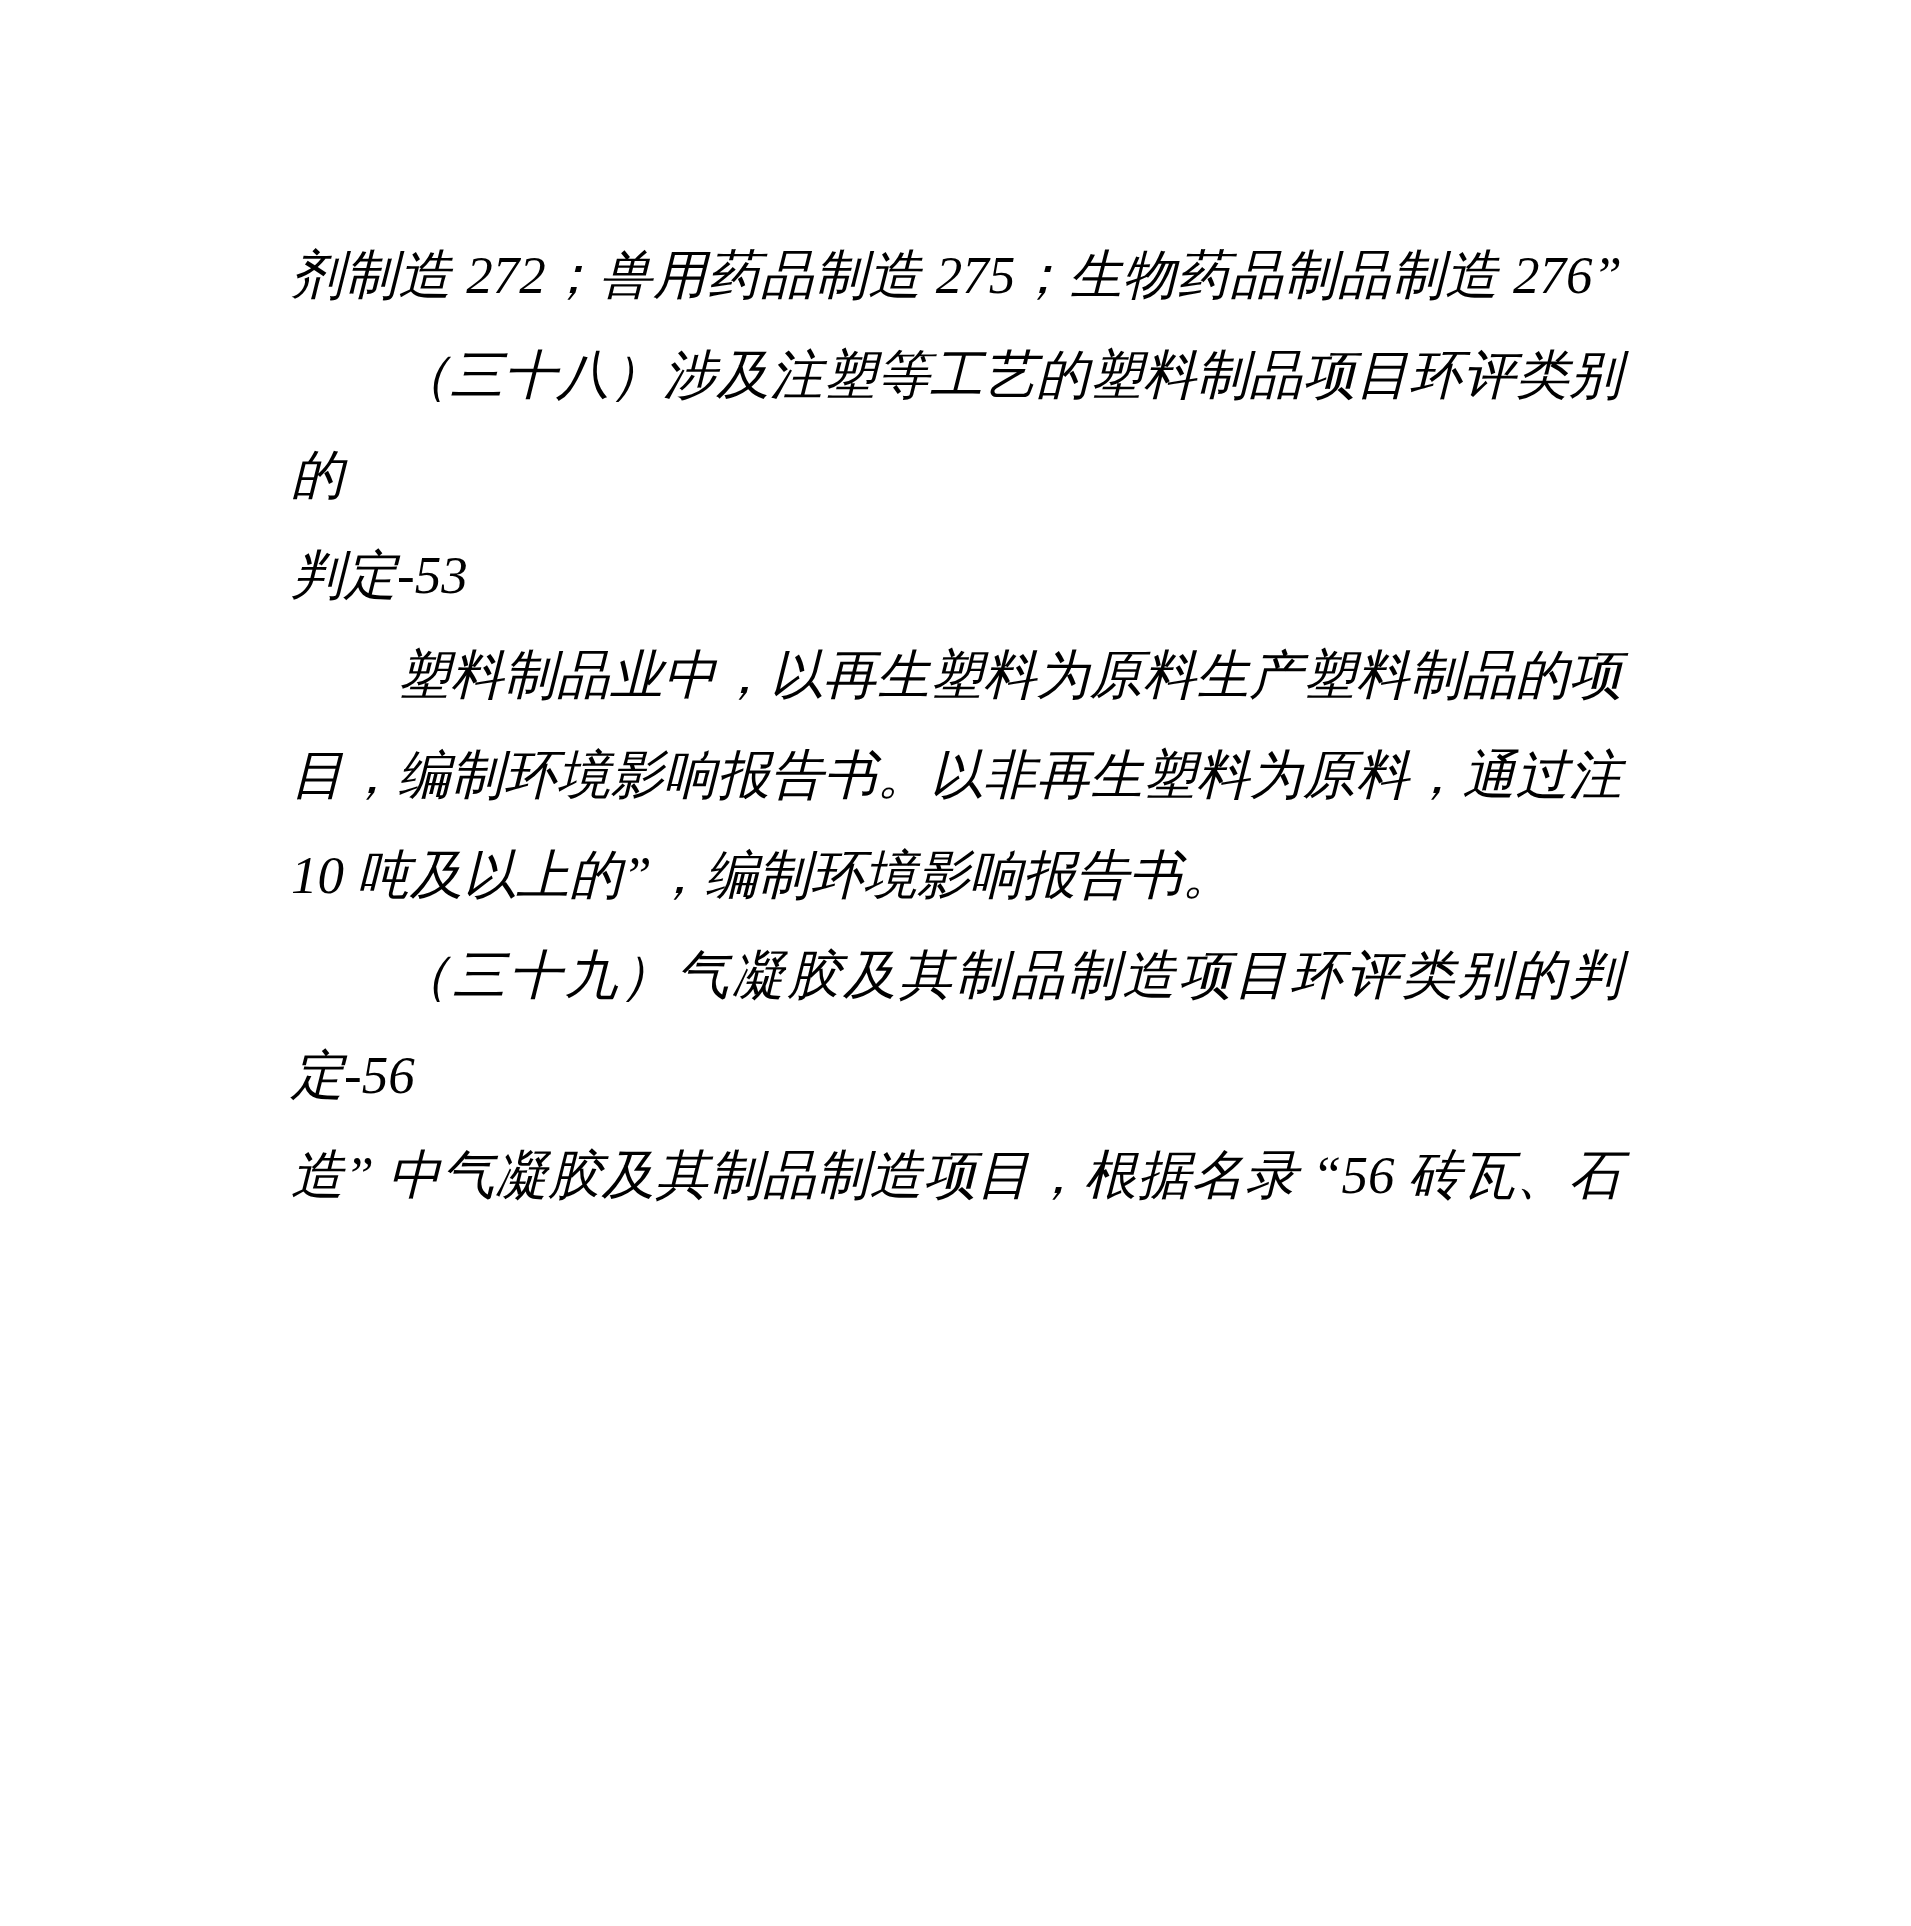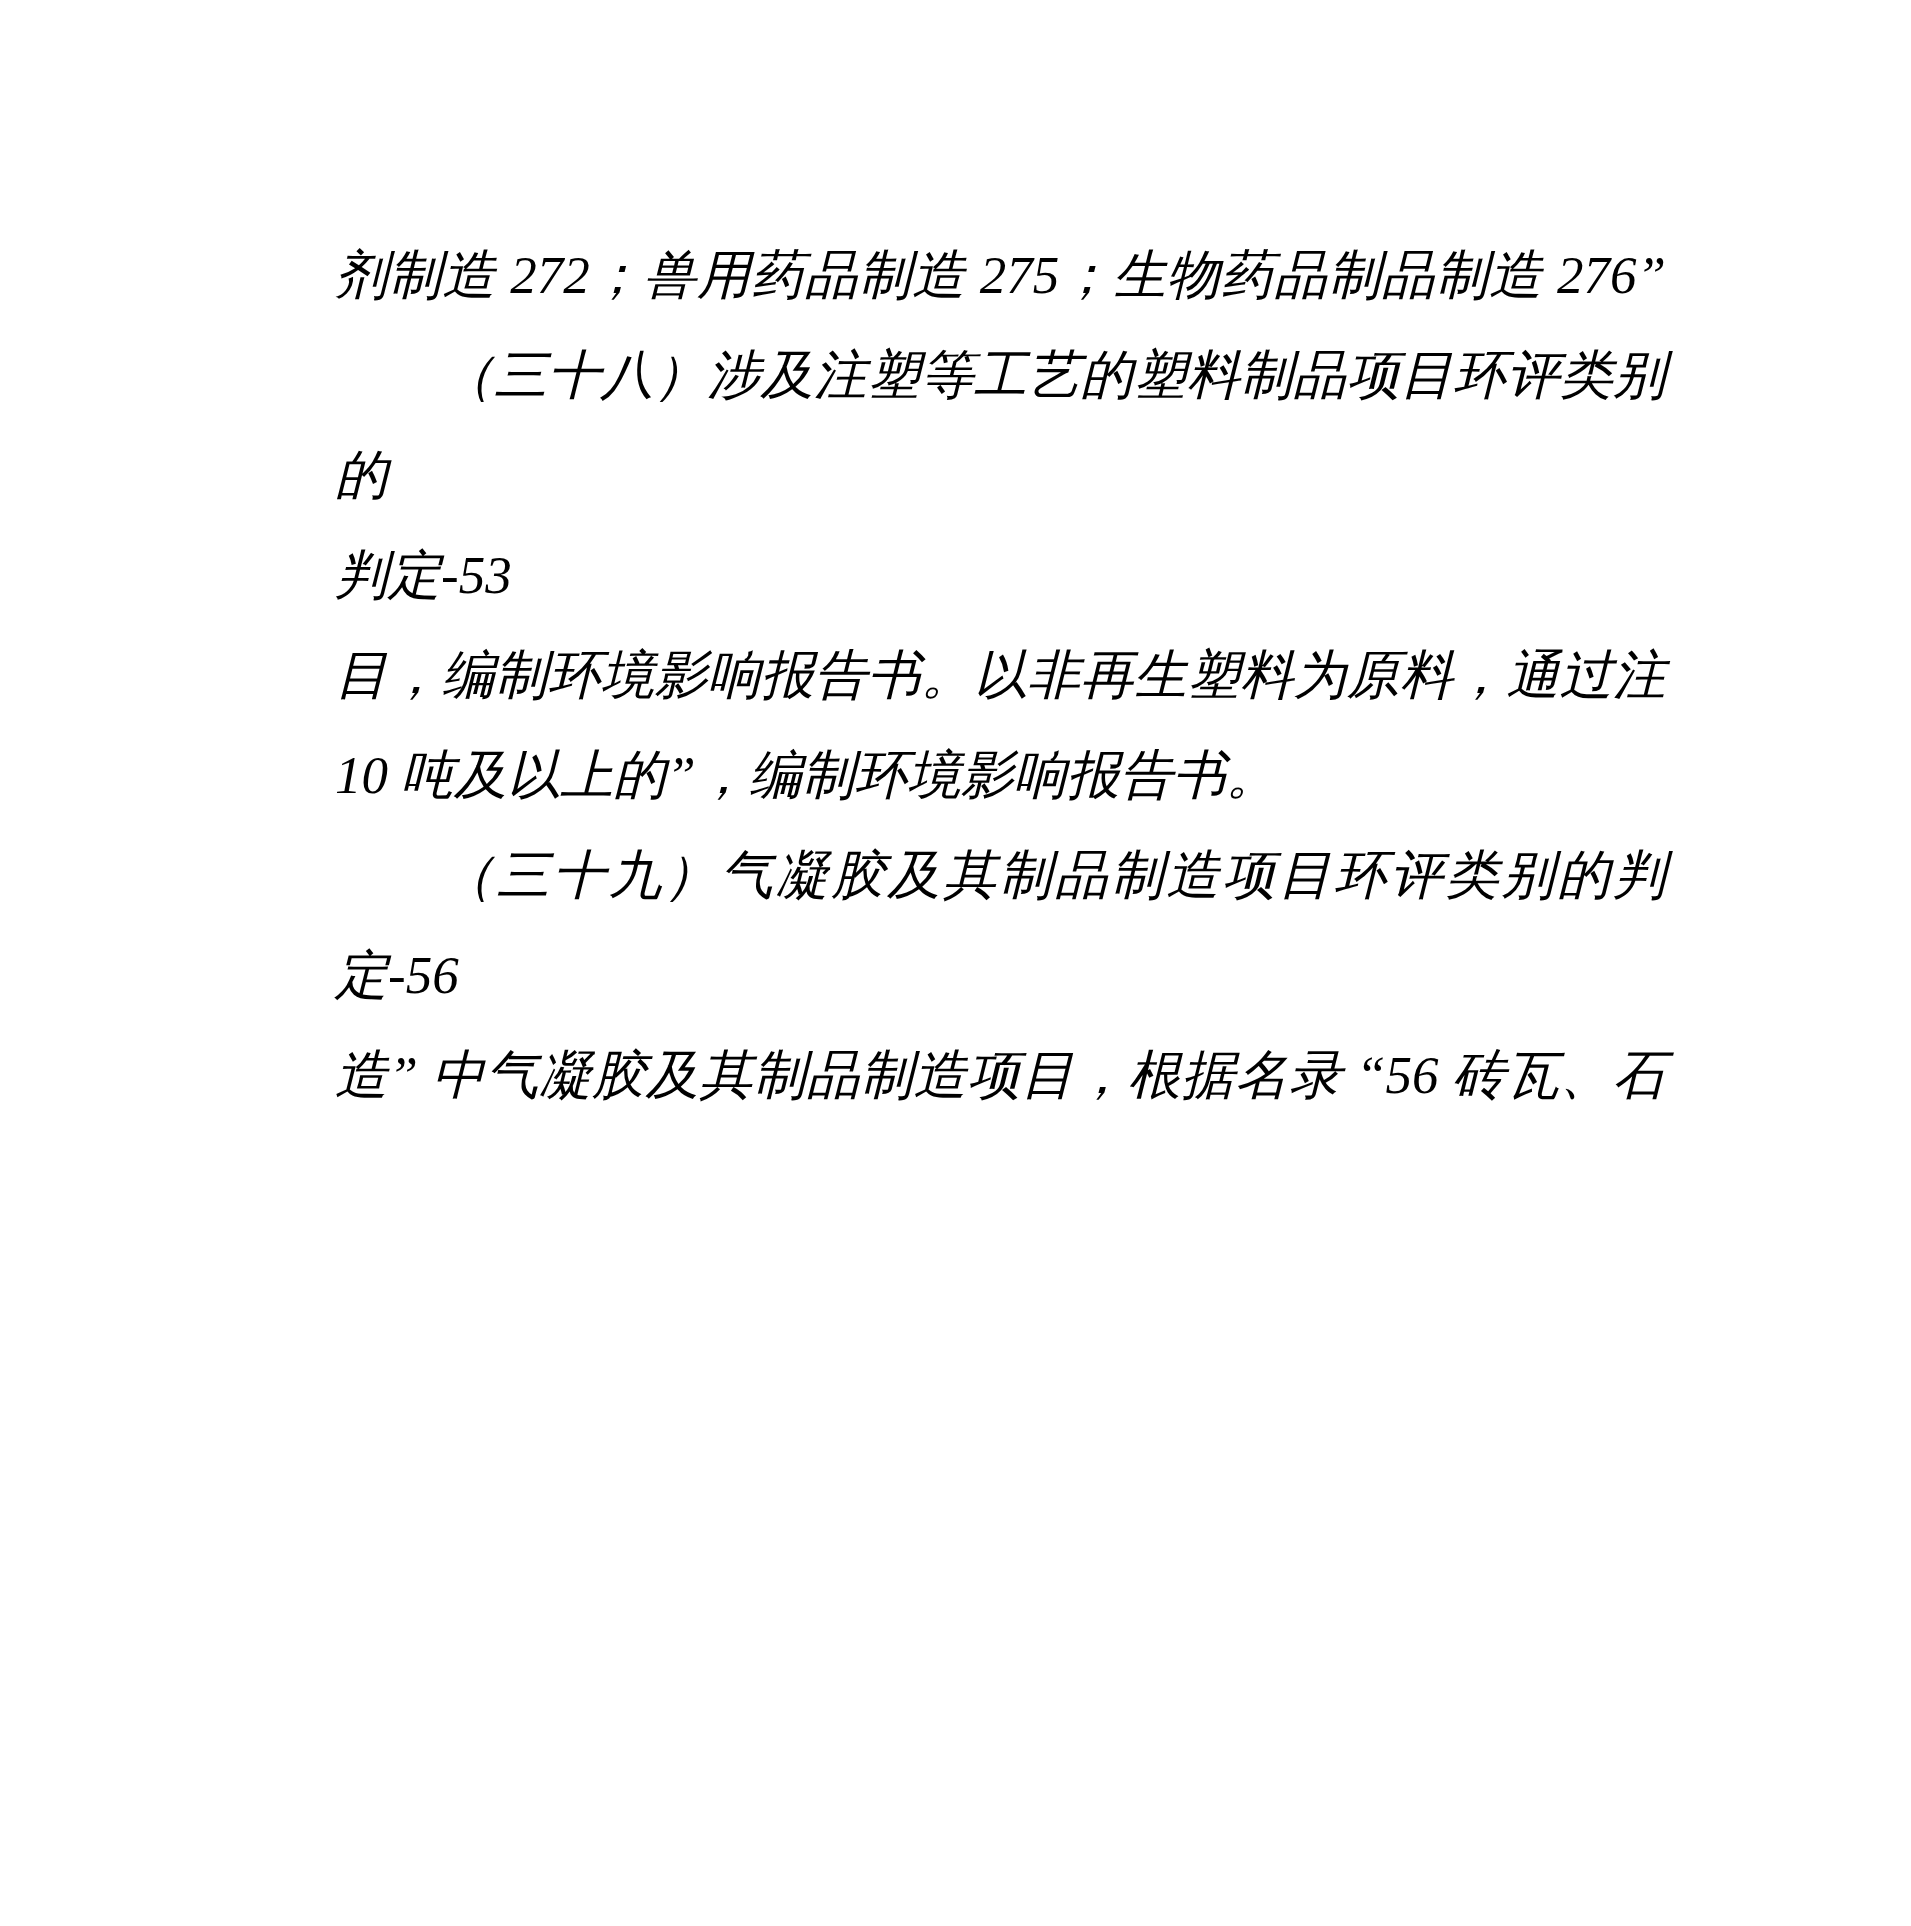--- a/index.html
+++ b/index.html
@@ -18,21 +18,20 @@
   .doc-body {
     position: absolute;
     left: 291px;
     top: 225px;
     width: 1331px;
     font-family: "Liberation Serif", "DejaVu Serif", serif;
     font-style: italic;
     font-size: 53px;
     line-height: 100px;
     text-justify: inter-character;
-    margin-left: 44px;
   }
   .line {
     width: 100%;
     text-align: justify;
     white-space: normal;
     overflow: visible;
   }
   
   .line.full { text-align-last: justify; }
   
@@ -41,20 +40,21 @@
   .line.ind  { text-indent: 106px; }
 </style>
 </head>
 <body>
 
 <div class="page">
   <div class="doc-body">
     <div class="line full">剂制造 272；兽用药品制造 275；生物药品制品制造 276”</div>
     <div class="line full ind">（三十八）涉及注塑等工艺的塑料制品项目环评类别的</div>
     <div class="line end">判定-53</div>
+    <div class="line full ind">塑料制品业中，以再生塑料为原料生产塑料制品的项</div>
     <div class="line full">目，编制环境影响报告书。以非再生塑料为原料，通过注</div>
     <div class="line end">10 吨及以上的”，编制环境影响报告书。</div>
     <div class="line end ind">（三十九）气凝胶及其制品制造项目环评类别的判定-56</div>
     <div class="line full">造” 中气凝胶及其制品制造项目，根据名录 “56 砖瓦、石</div>
 
   </div>
 
 </div>
 
 

